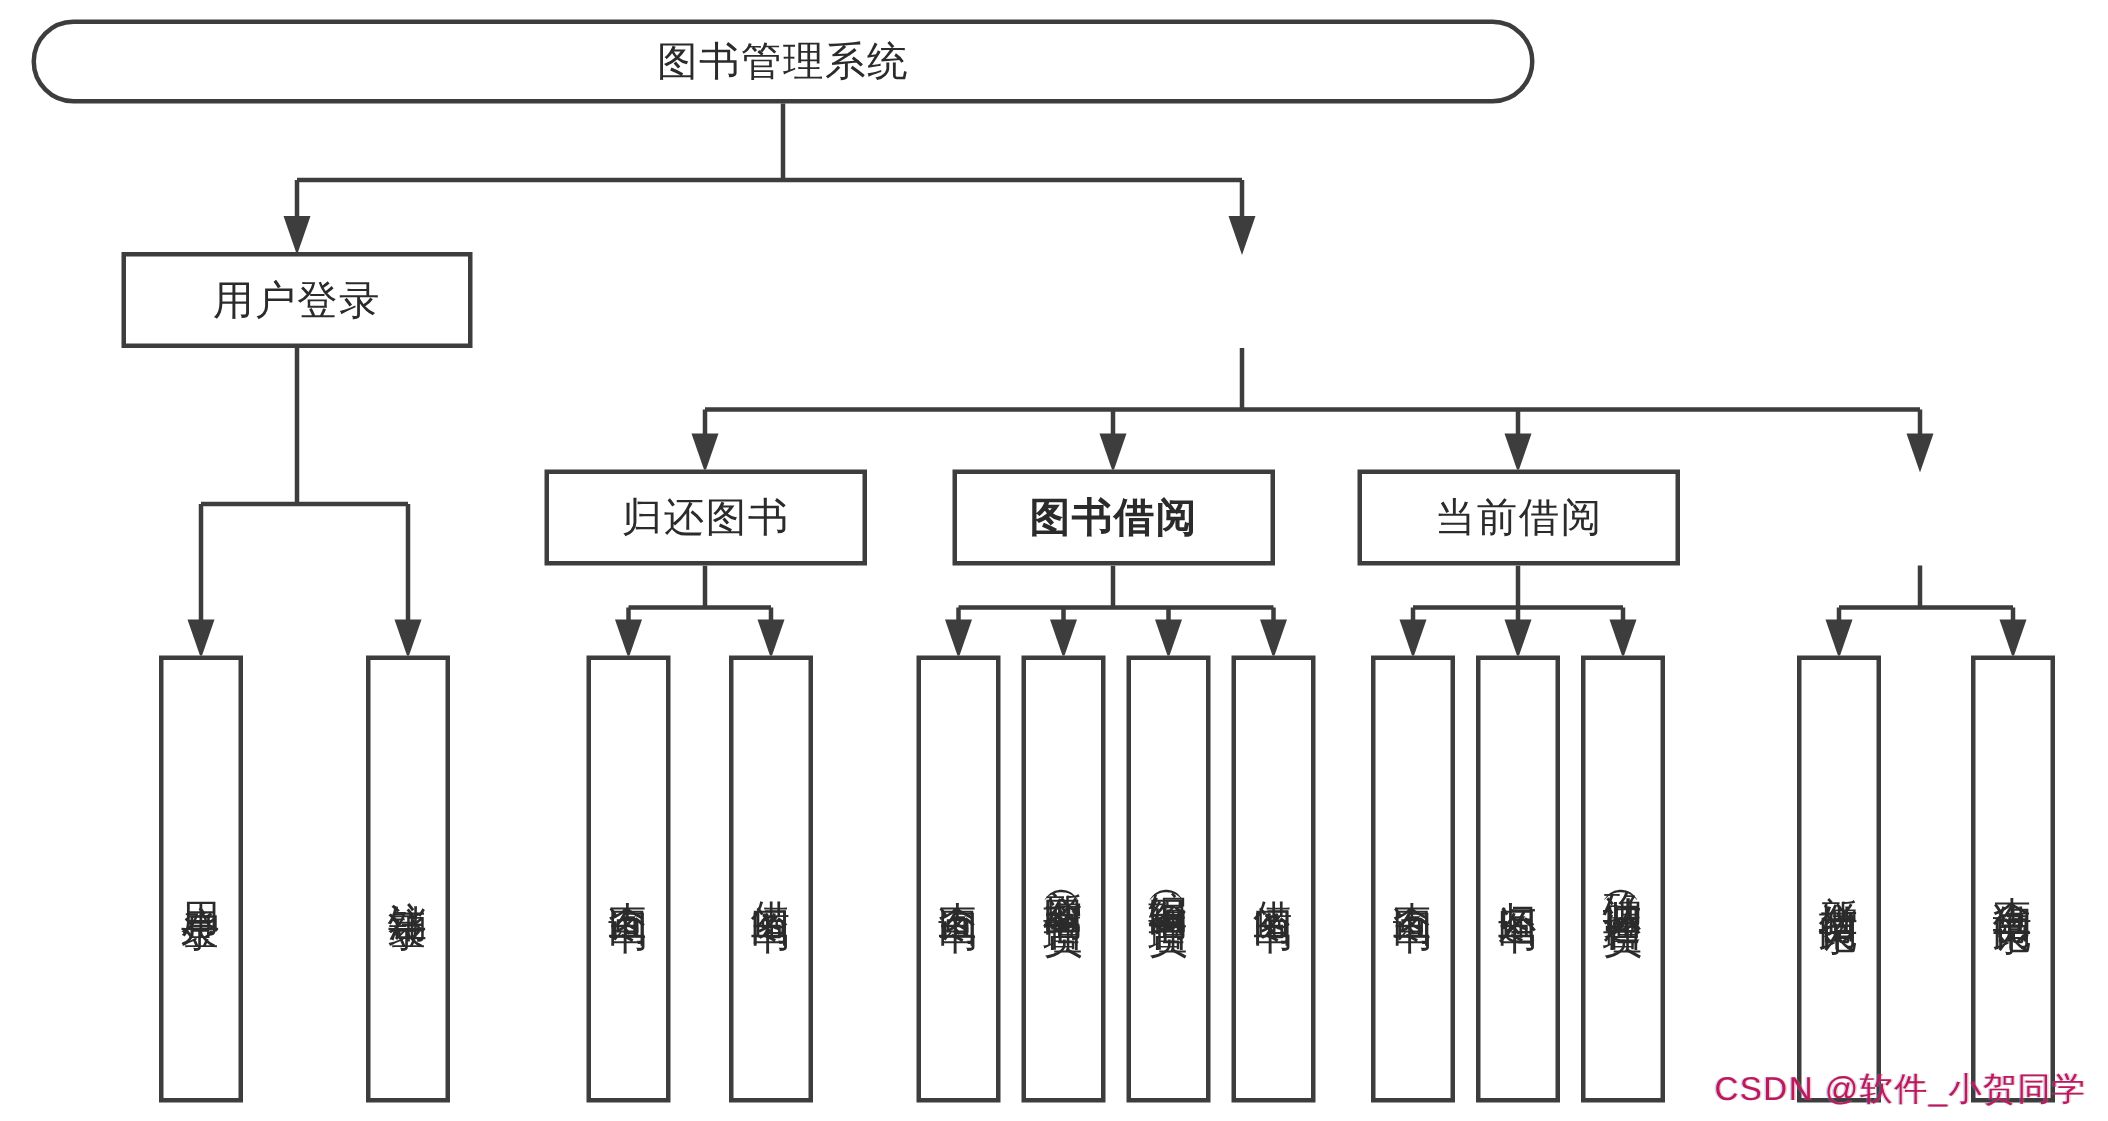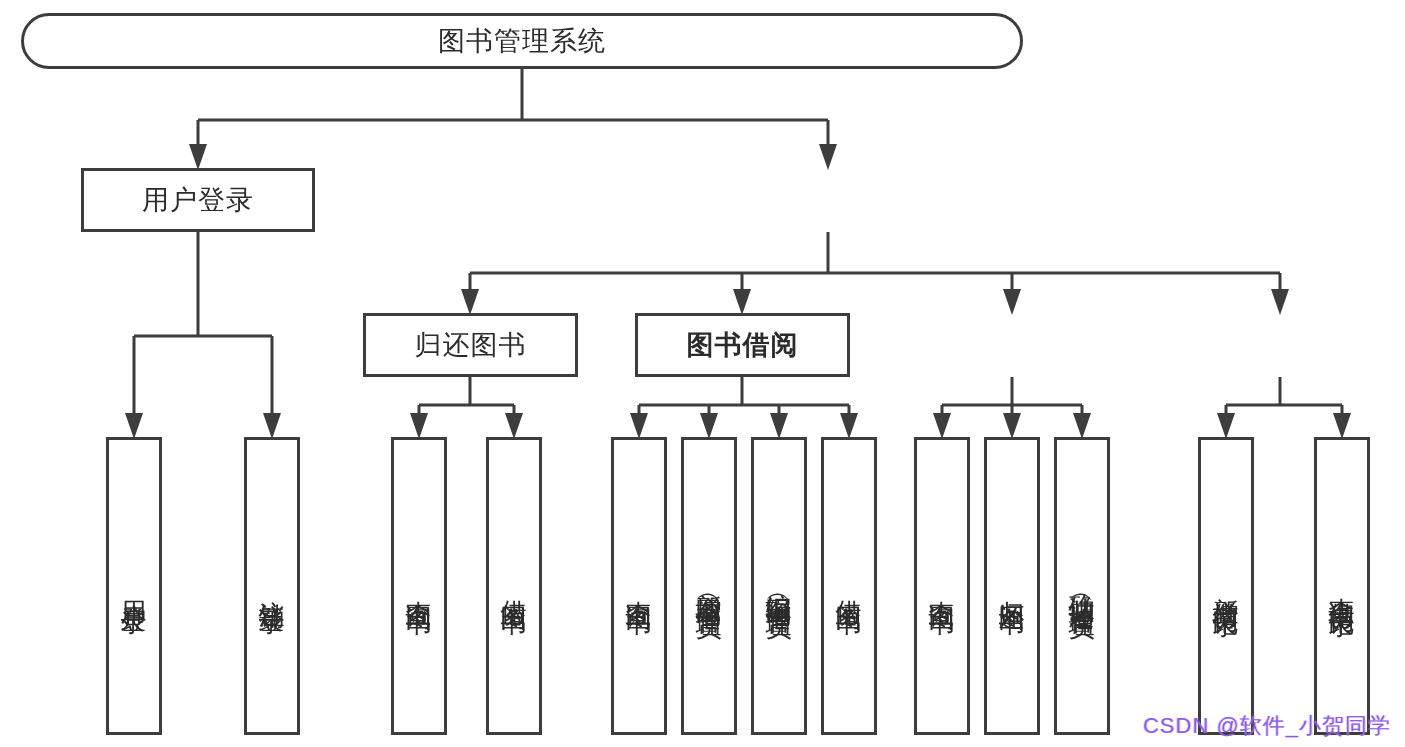--- a/index.html
+++ b/index.html
@@ -35,21 +35,21 @@
     letter-spacing: 3px;
     writing-mode: vertical-rl;
     text-orientation: mixed;
     line-height: 1;
   }
   .watermark {
     position: absolute;
     right: 14px;
     bottom: 6px;
     font-size: 22px;
-    color: #8b5cf6;
+    color: #be185d;
     letter-spacing: 1px;
     z-index: 3;
     text-shadow: 1px 0 0 rgba(230,120,120,0.35), -1px 0 0 rgba(120,140,230,0.35);
   }
 </style>
 </head>
 <body>
 
 <div class="stage">
 
@@ -92,20 +92,21 @@
       <polygon points="1333,413 1351,413 1342,439"></polygon>
     </g>
   </svg>
 
   <div class="node hnode" style="left:21px; top:13px; width:1002px; height:56px;border-radius:28px;">图书管理系统</div>
 
   <div class="node hnode" style="left:81px; top:168px; width:234px; height:64px;">用户登录</div>
 
   <div class="node hnode" style="left:363px; top:313px; width:215px; height:64px;">归还图书</div>
   <div class="node hnode" style="left:635px; top:313px; width:215px; height:64px;font-weight:bold;">图书借阅</div>
+  <div class="node hnode" style="left:905px; top:313px; width:215px; height:64px;">当前借阅</div>
 
   <div class="node vnode" style="left:106px; top:437px; width:56px; height:298px;">用户登录</div>
   <div class="node vnode" style="left:244px; top:437px; width:56px; height:298px;">注销登录</div>
 
   <div class="node vnode" style="left:391px; top:437px; width:56px; height:298px;">查询图书</div>
   <div class="node vnode" style="left:486px; top:437px; width:56px; height:298px;">借阅图书</div>
 
   <div class="node vnode" style="left:611px; top:437px; width:56px; height:298px;">查询图书</div>
   <div class="node vnode" style="left:681px; top:437px; width:56px; height:298px;">新增图书（管理员）</div>
   <div class="node vnode" style="left:751px; top:437px; width:56px; height:298px;">编辑图书（管理员）</div>

